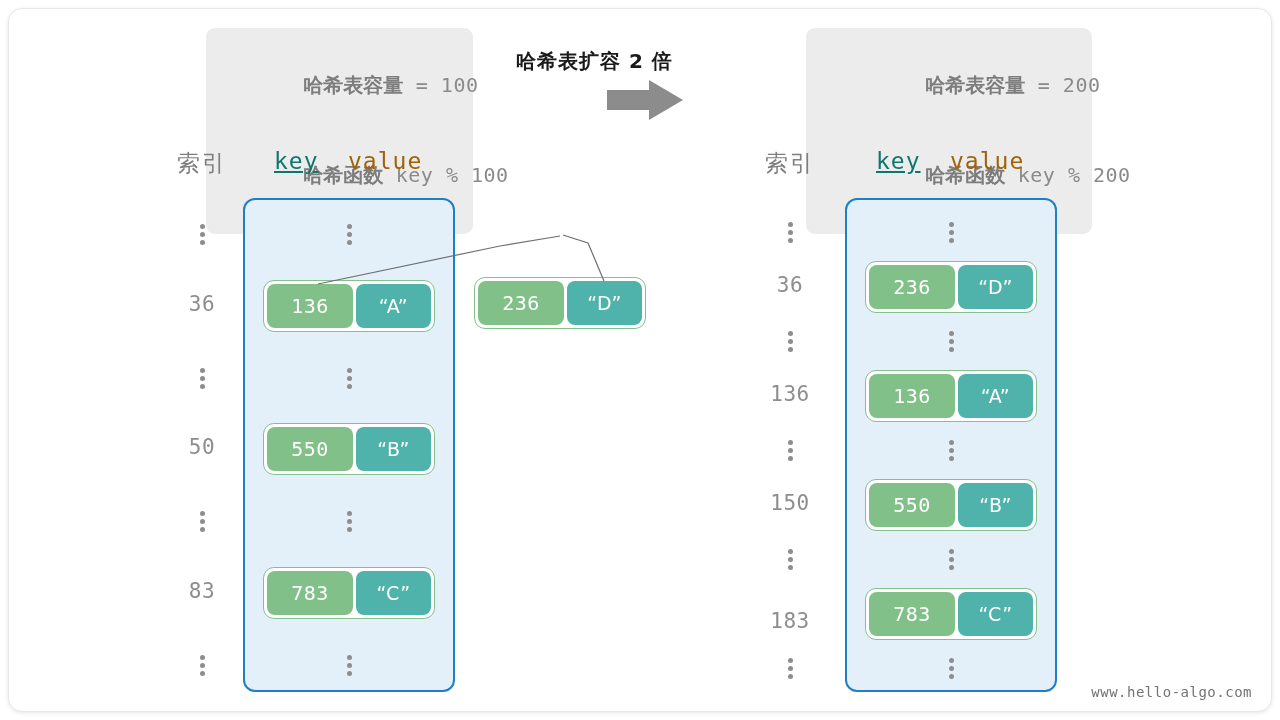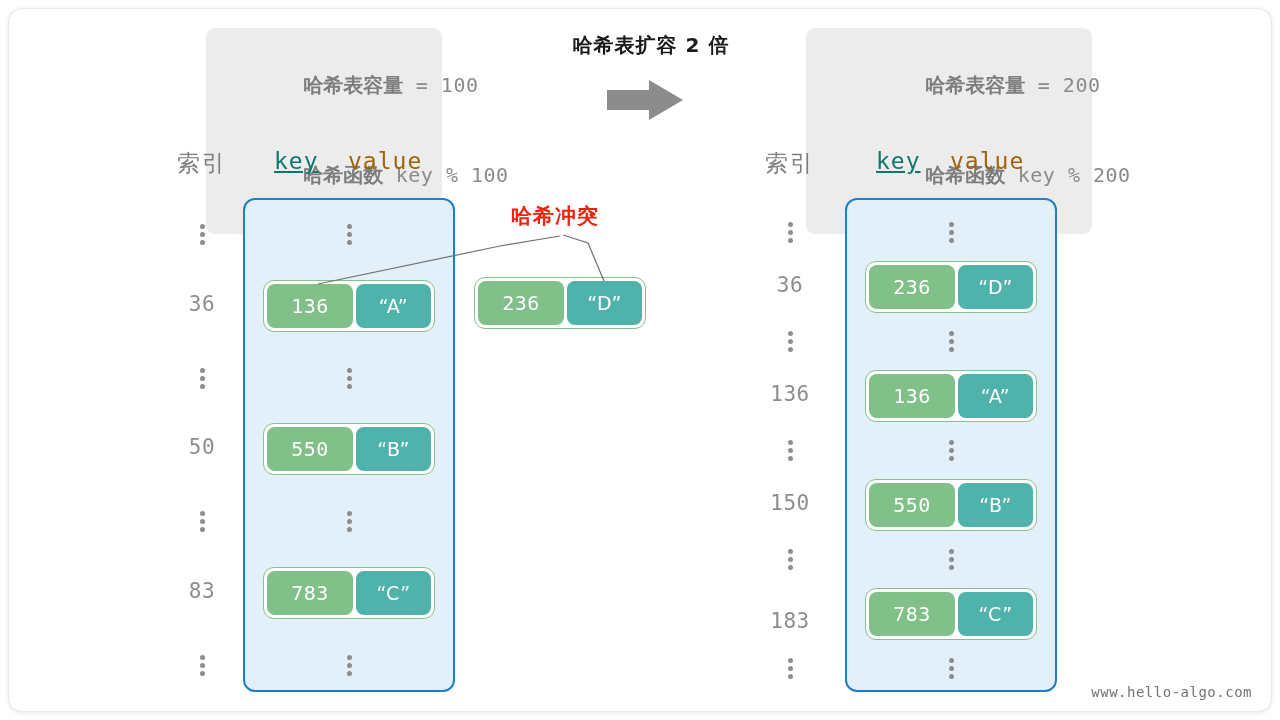--- a/index.html
+++ b/index.html
@@ -47,30 +47,29 @@
     color: #8a8a8a;
     white-space: pre;
     letter-spacing: 0.5px;
   }
   .info-line b {
     font-family: "DejaVu Sans", "Liberation Sans", sans-serif;
     font-weight: bold;
     color: #7d7d7d;
     letter-spacing: 0;
   }
-  #info-left  { left: 206px; top: 28px;  width: 236px; }
+  #info-left  { left: 206px; top: 28px;  width: 267px; }
   #info-right { left: 806px; top: 28px;  width: 286px; padding-left: 44px; }
 
   
   .caption {
     position: absolute;
     left: 516px;
-    top: 32px;
+    top: 48px;
     width: 270px;
-    text-align: center;
     font-size: 20px;
     font-weight: bold;
     color: #1a1a1a;
     letter-spacing: 1px;
   }
   .arrow {
     position: absolute;
     left: 605px;
     top: 78px;
     width: 80px;
@@ -353,20 +352,19 @@
         <i></i>
         <i></i>
         <i></i>
       </div>
       <div class="pair" style="left: 474px; top: 277px;">
         <div class="k">236</div>
         <div class="v">“D”</div>
       </div>
     </div>
 
-  <div class="collision-label">哈希冲突</div>
   <svg class="leader-svg">
     <polyline points="318,284 500,246 560,236" fill="none" stroke="#6f6f6f" stroke-width="1.2"></polyline>
     <polyline points="604,281 588,243 563,235" fill="none" stroke="#6f6f6f" stroke-width="1.2"></polyline>
   </svg>
 
   <div class="watermark">www.hello-algo.com</div>
 </div>
 
 </body></html>

